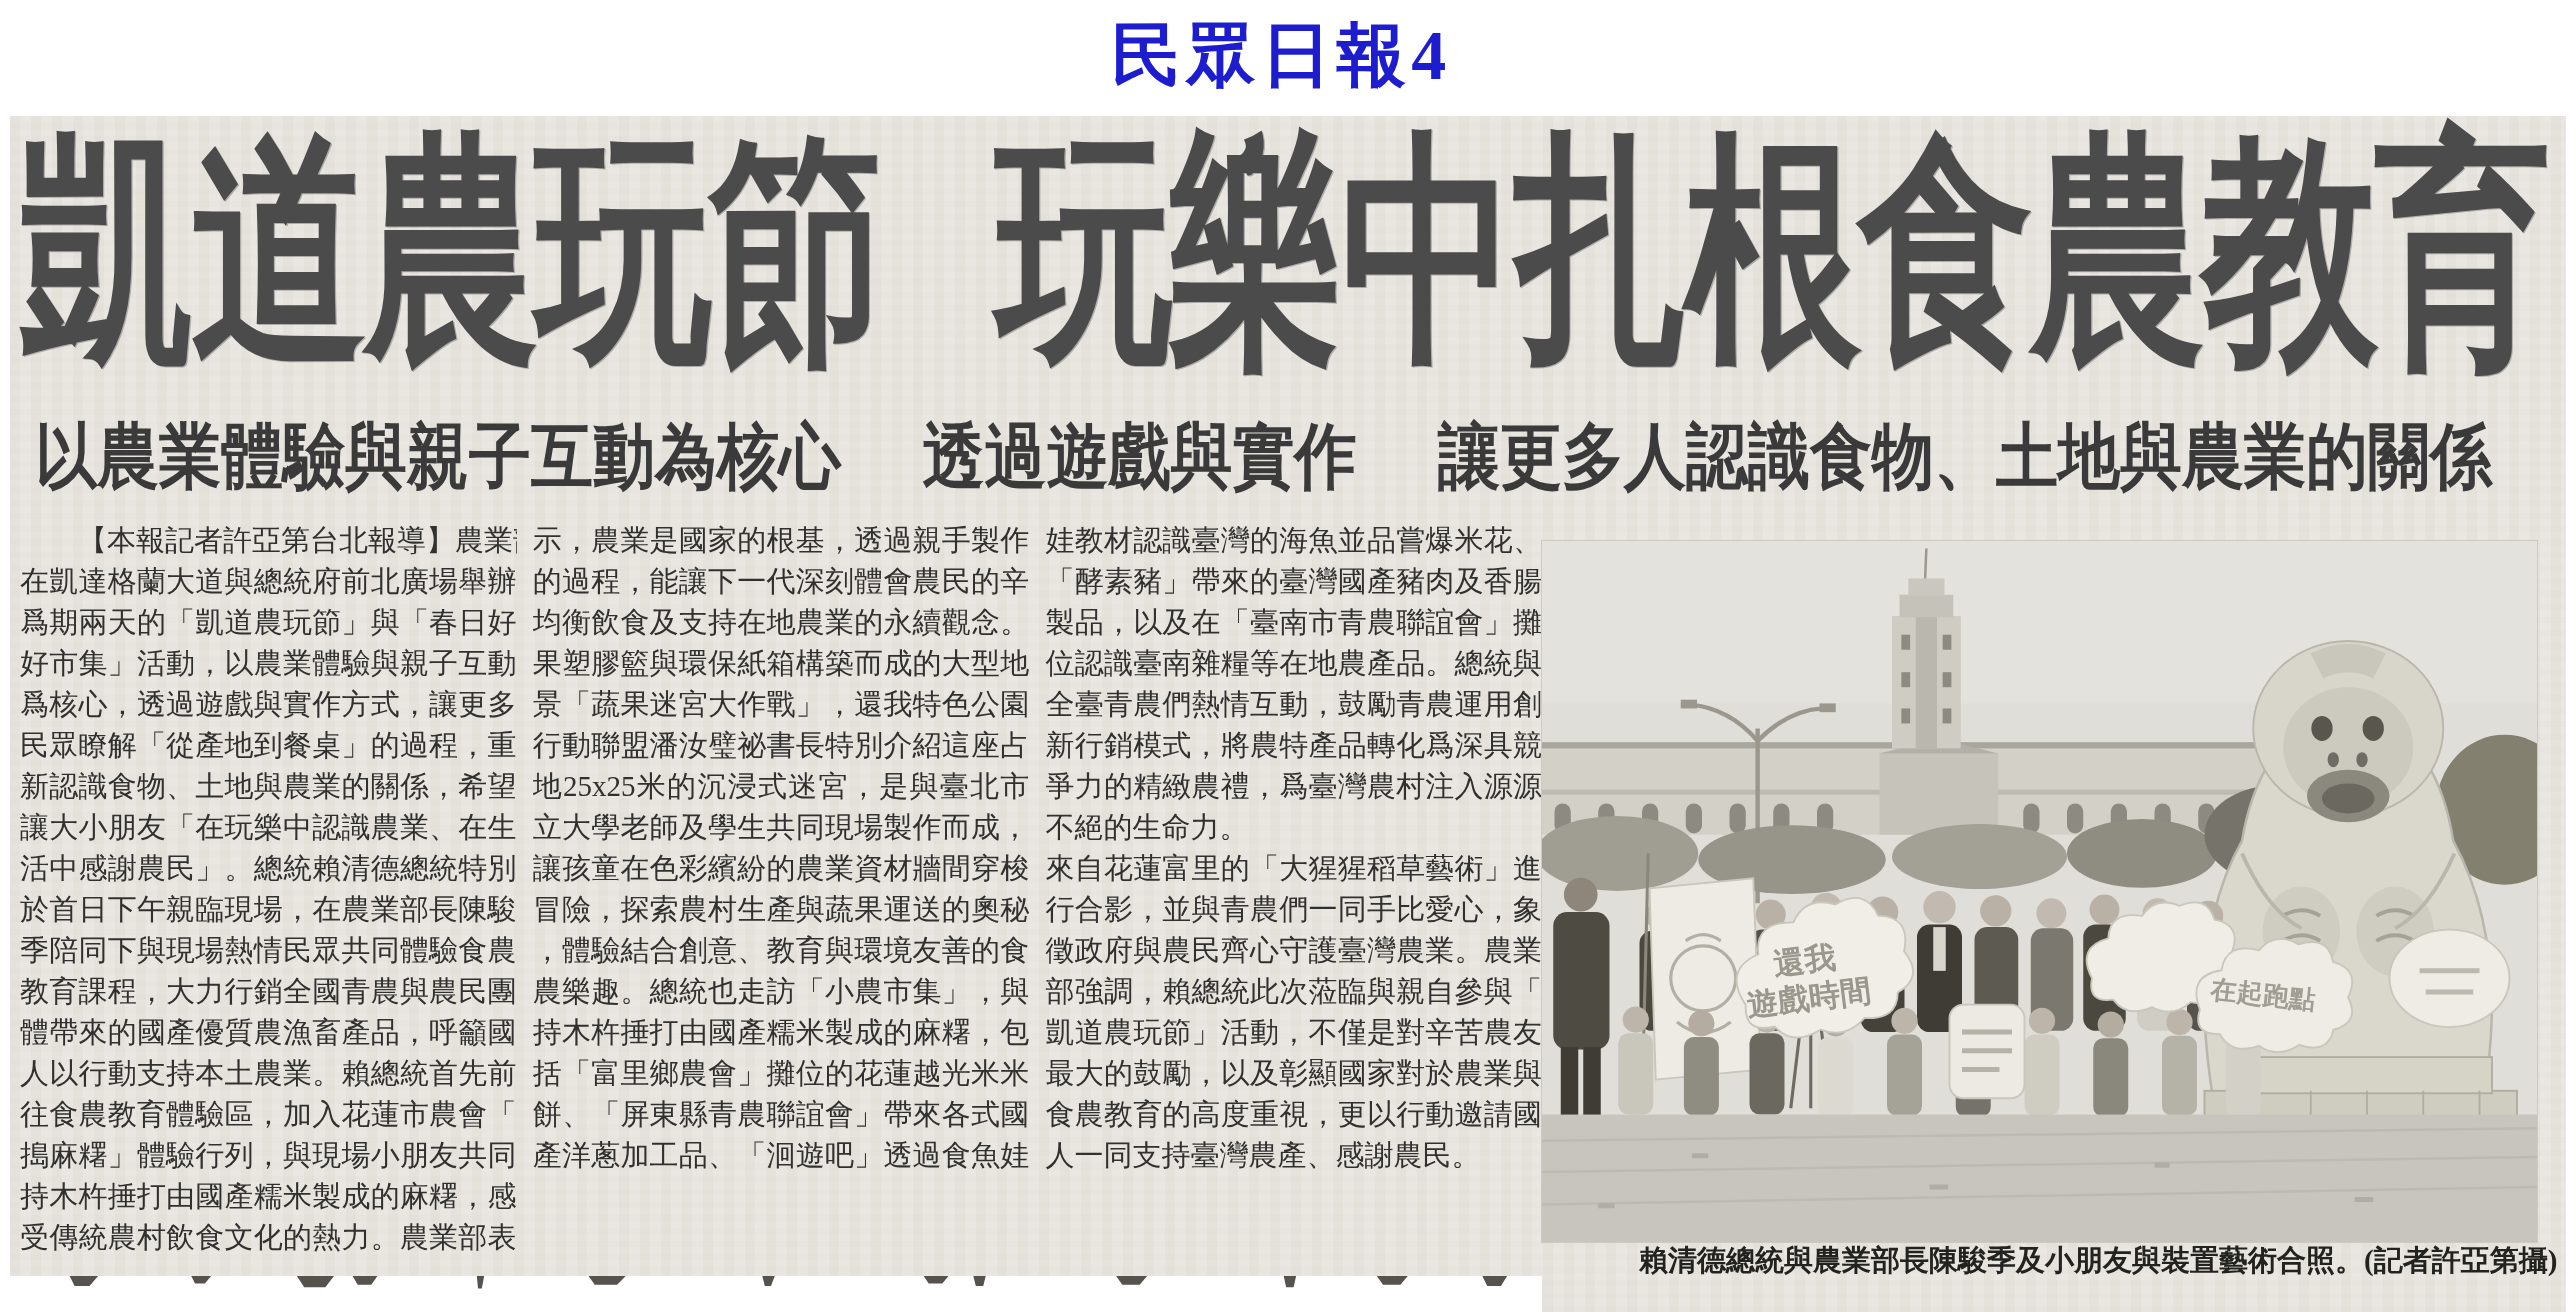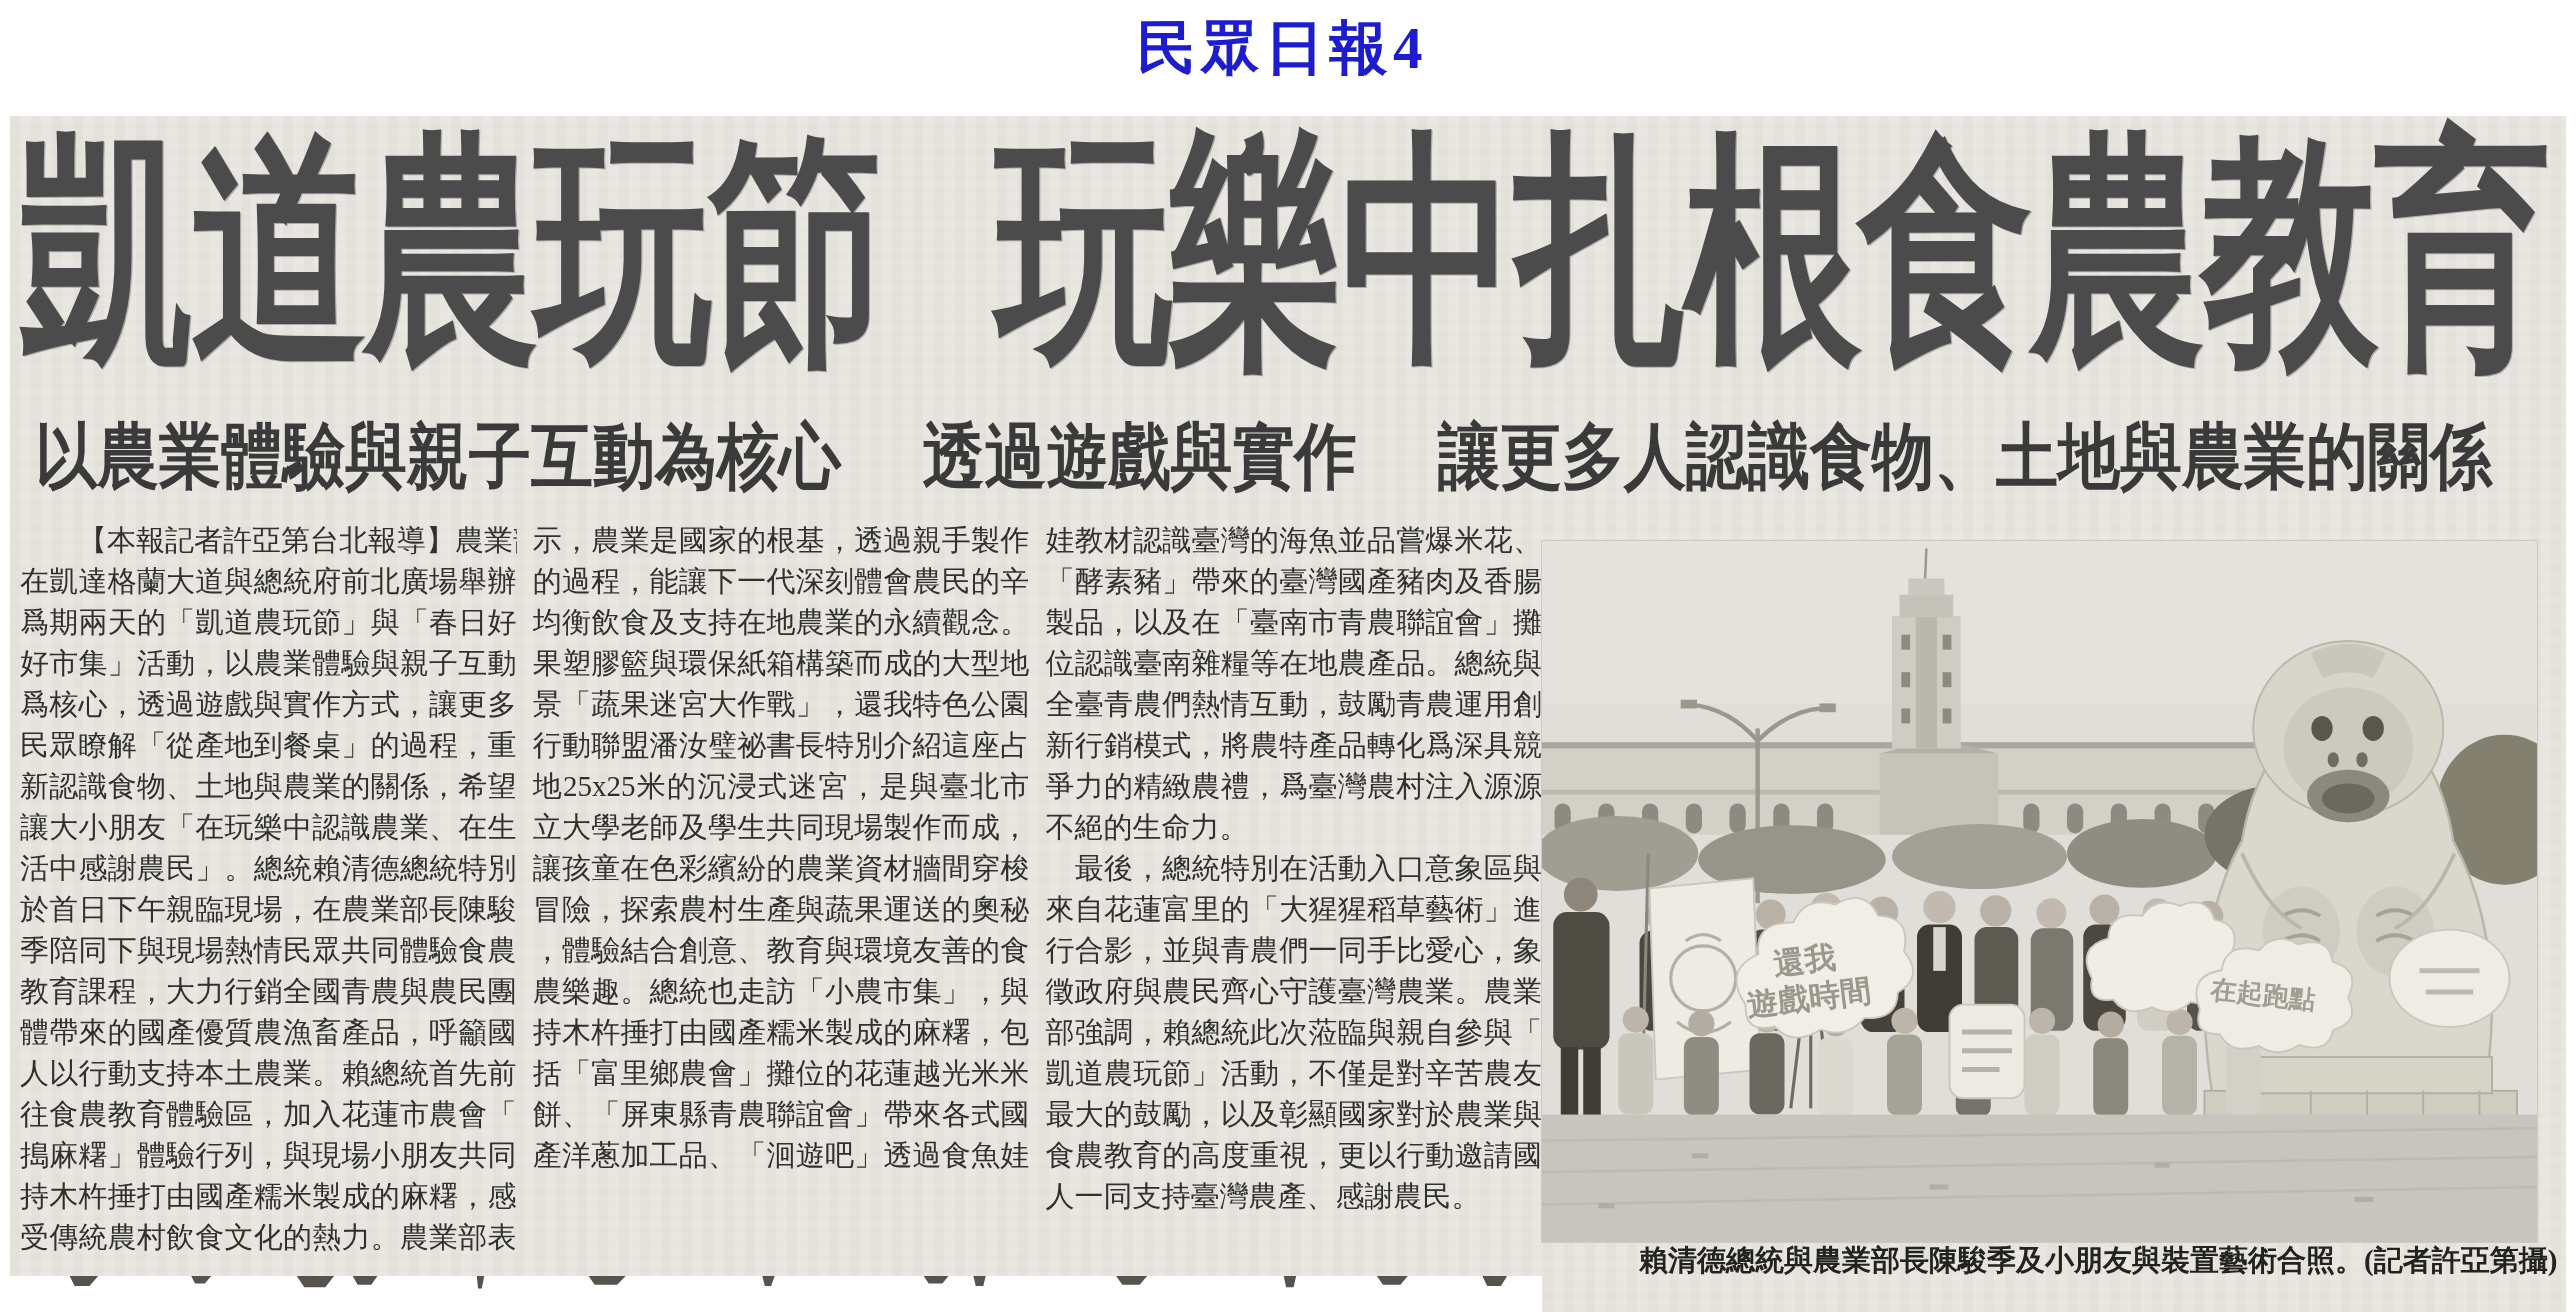--- a/index.html
+++ b/index.html
@@ -3,21 +3,21 @@
 <meta charset="utf-8">
 <style>
   html,body{margin:0;padding:0;background:#ffffff;}
   body{
     width:2576px;height:1312px;position:relative;overflow:hidden;
     font-family:"Liberation Serif","DejaVu Serif",serif;
   }
   
   .masthead{
     position:absolute;top:8.7px;left:50%;transform:translateX(-52%);
-    font-size:59px;font-weight:bold;letter-spacing:5px;white-space:nowrap;
+    font-size:70px;font-weight:bold;letter-spacing:5px;white-space:nowrap;
     font-family:"Liberation Serif","DejaVu Serif",serif;
   }
   
   .paper{
     position:absolute;left:10px;top:116px;width:2556px;height:1196px;
     background-color:#e9e6e0;
     background-image:
       repeating-linear-gradient(90deg, rgba(70,70,80,0.025) 0 10px, rgba(255,255,255,0.03) 10px 21px),
       repeating-linear-gradient(0deg, rgba(60,60,60,0.012) 0 5.6px, rgba(255,255,255,0.015) 5.6px 13px);
   }
@@ -126,21 +126,20 @@
       </div>
     <div class="column">
         <div class="line">娃教材認識臺灣的海魚並品嘗爆米花、</div>
         <div class="line">「酵素豬」帶來的臺灣國產豬肉及香腸</div>
         <div class="line">製品，以及在「臺南市青農聯誼會」攤</div>
         <div class="line">位認識臺南雜糧等在地農產品。總統與</div>
         <div class="line">全臺青農們熱情互動，鼓勵青農運用創</div>
         <div class="line">新行銷模式，將農特產品轉化爲深具競</div>
         <div class="line">爭力的精緻農禮，爲臺灣農村注入源源</div>
         <div class="line" style="text-align-last: left;">不絕的生命力。</div>
-        <div class="line">　最後，總統特別在活動入口意象區與</div>
         <div class="line">來自花蓮富里的「大猩猩稻草藝術」進</div>
         <div class="line">行合影，並與青農們一同手比愛心，象</div>
         <div class="line">徵政府與農民齊心守護臺灣農業。農業</div>
         <div class="line">部強調，賴總統此次蒞臨與親自參與「</div>
         <div class="line">凱道農玩節」活動，不僅是對辛苦農友</div>
         <div class="line">最大的鼓勵，以及彰顯國家對於農業與</div>
         <div class="line">食農教育的高度重視，更以行動邀請國</div>
         <div class="line" style="text-align-last: left;">人一同支持臺灣農產、感謝農民。</div>
       </div>
   </div>

